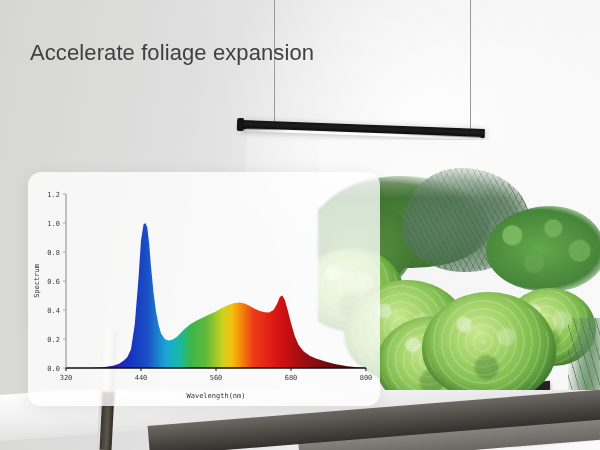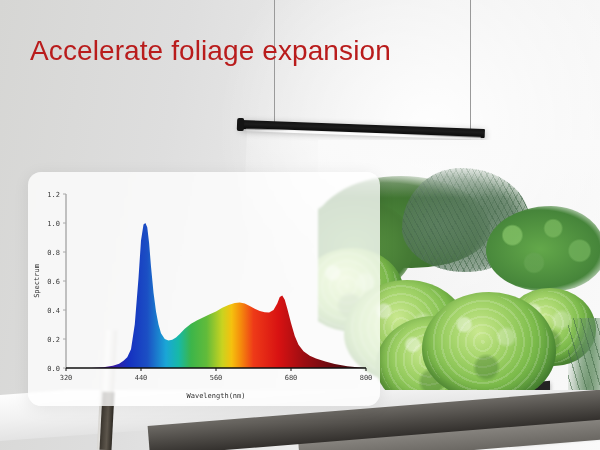--- a/index.html
+++ b/index.html
@@ -188,22 +188,22 @@
     transform:rotate(3deg);
   }
 
   
   .headline { position:absolute; left:30px; top:30px; width:420px; }
   .h-title {
     font-size:25px; font-weight:bold; color:#141414;
     letter-spacing:-.2px; line-height:1.12;
   }
   .h-sub {
-    font-size:28px; font-weight:400; color:#b91c1c;
-    letter-spacing:.1px; line-height:1.28; margin-top:3px;
+    font-size:22px; font-weight:400; color:#404040;
+    letter-spacing:.1px; line-height:1.28; margin-top:9px;
   }
 
   
   .card {
     position:absolute; left:28px; top:172px; width:352px; height:234px;
     background:rgba(255,255,255,.78);
     border-radius:13px;
     box-shadow:0 3px 16px rgba(0,0,0,.08);
     backdrop-filter:blur(1px);
   }

